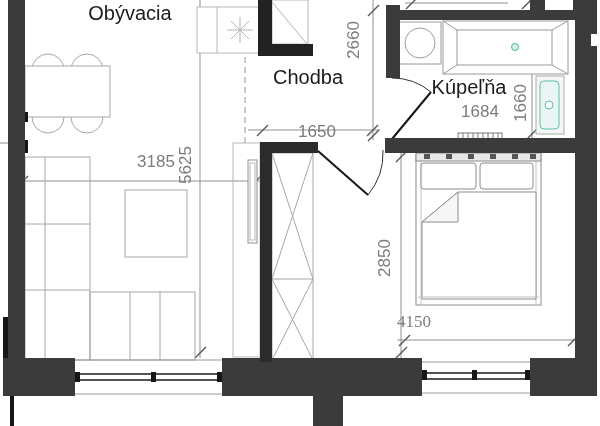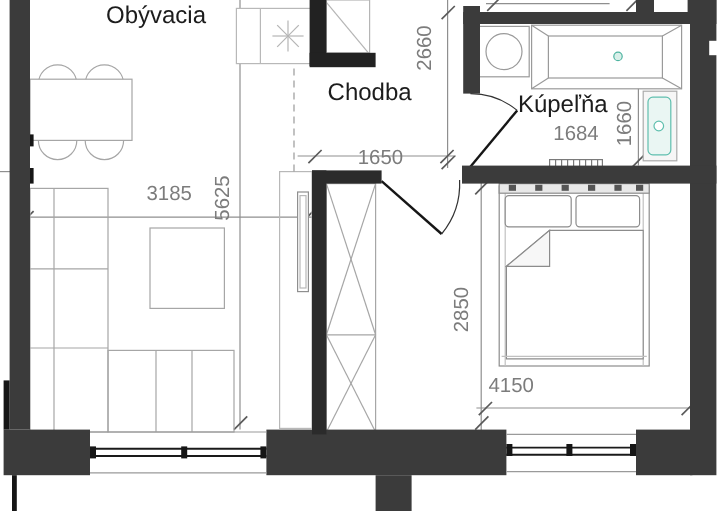--- a/index.html
+++ b/index.html
@@ -198,22 +198,22 @@
     <rect x="525" y="370" width="5" height="10" fill="#161616"></rect>
   </g>
 </svg>
 
 <div class="t lbl" style="left:40px;top:1px;width:180px;font-size:20px;">
   <div>Obývacia</div>
 </div>
 <div class="t lbl" style="left:258px;top:65px;width:100px;">Chodba</div>
 <div class="t lbl" style="left:419px;top:75px;width:100px;">Kúpeľňa</div>
 
-<div class="t dim" style="left:111px;top:152px;width:60px;">3185</div>
+<div class="t dim" style="left:126px;top:152px;width:60px;">3185</div>
 <div class="t dim rot" style="left:156px;top:155px;width:60px;">5625</div>
 <div class="t dim" style="left:287px;top:102px;width:60px;margin-top:20px;">1650</div>
 <div class="t dim rot" style="left:324px;top:30px;width:60px;">2660</div>
 <div class="t dim" style="left:450px;top:102px;width:60px;">1684</div>
 <div class="t dim rot" style="left:491px;top:93px;width:60px;">1660</div>
 <div class="t dim rot" style="left:355px;top:248px;width:60px;">2850</div>
-<div class="t dim" style="left:396px;top:312px;width:60px;">4150</div>
+<div class="t dim" style="left:384px;top:312px;width:60px;font-family:Liberation Serif, serif;">4150</div>
 
 </div>
 
 </body></html>

